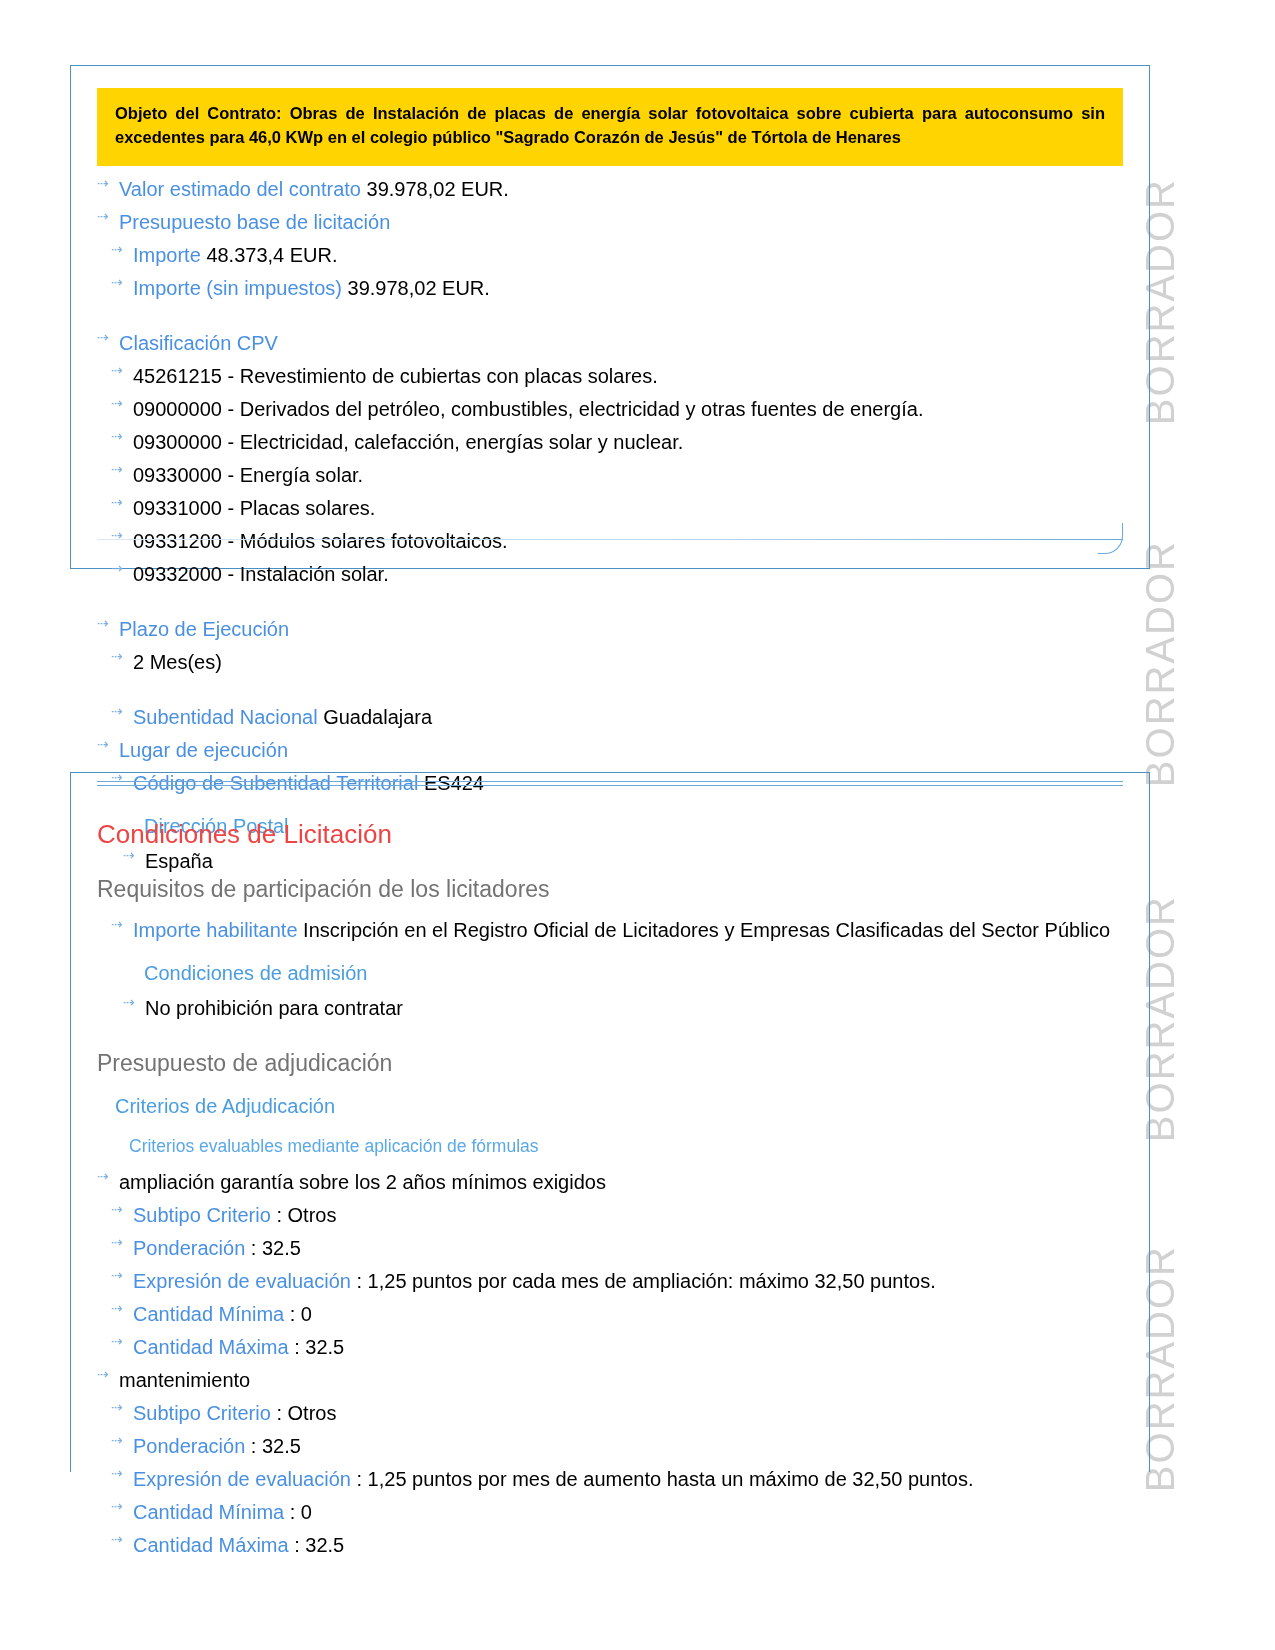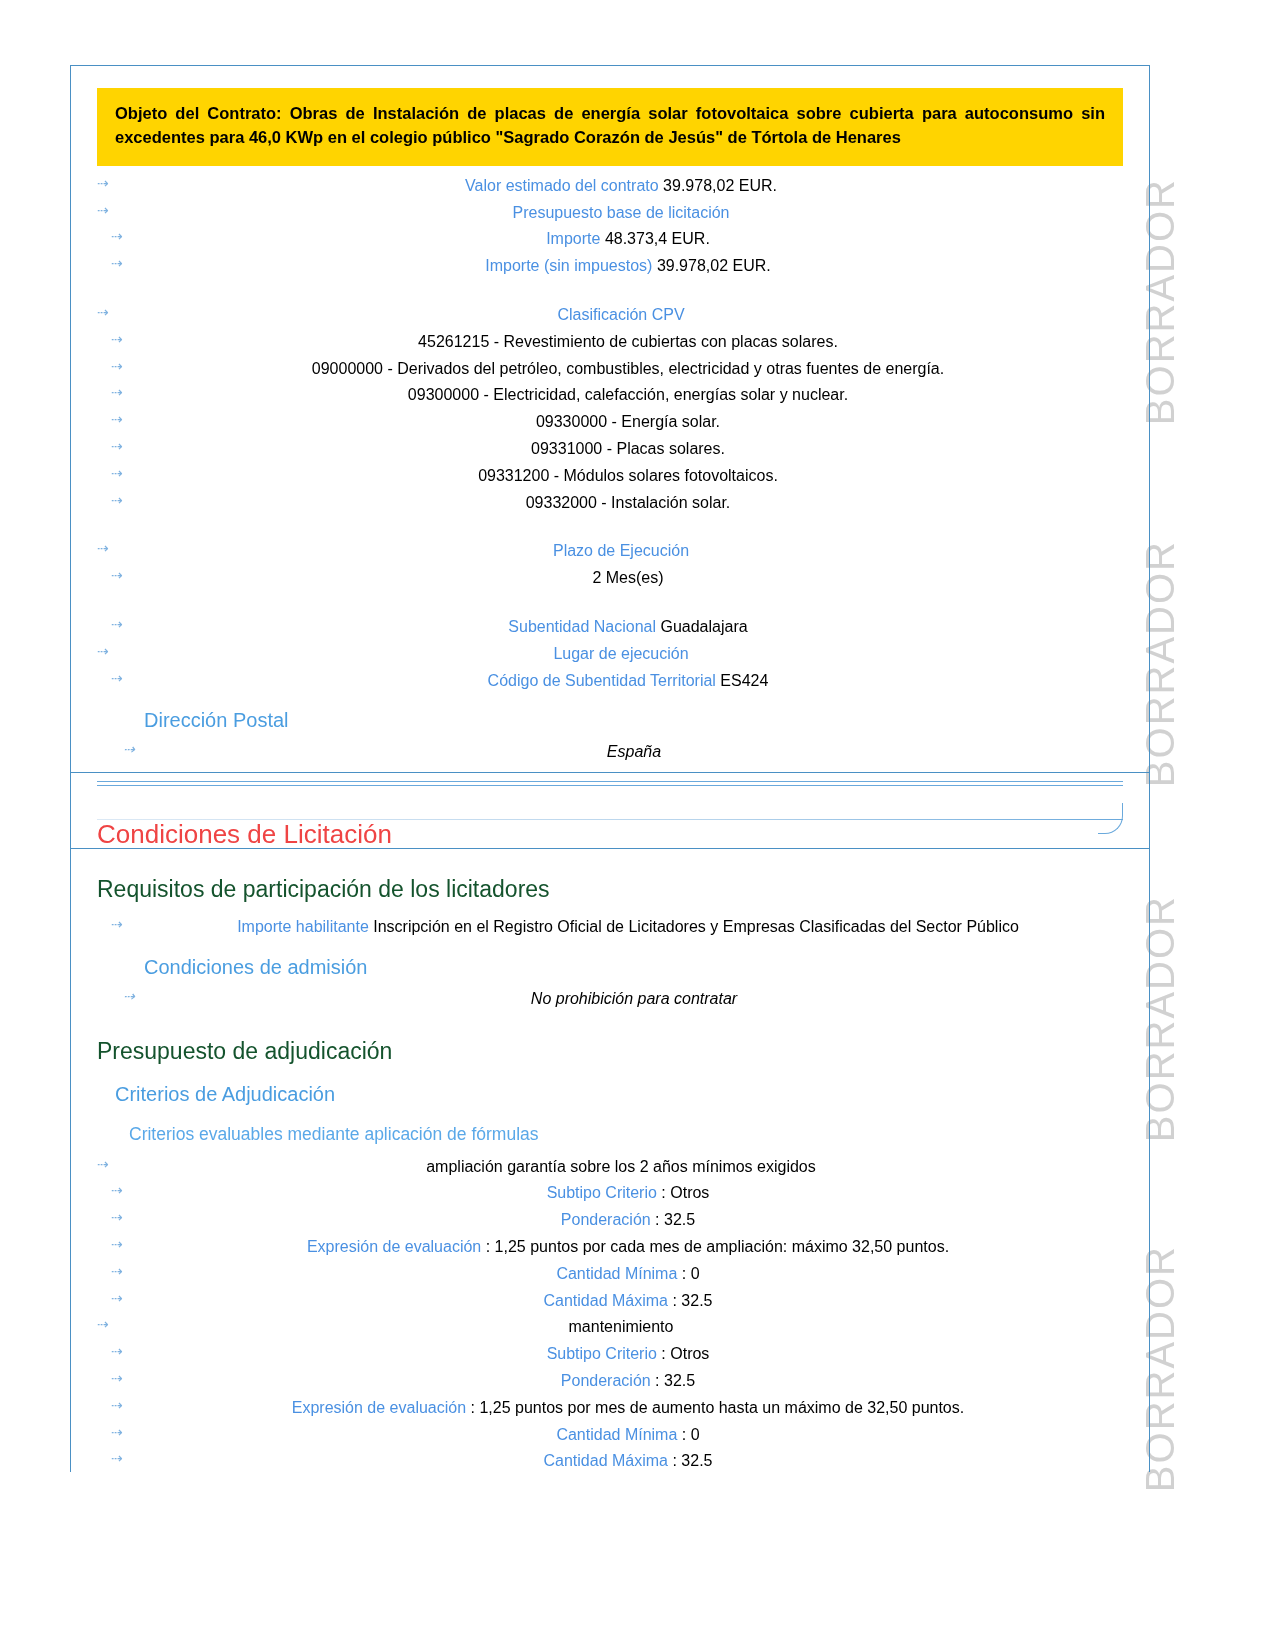--- a/index.html
+++ b/index.html
@@ -48,21 +48,21 @@
     position: absolute;
     left: 70px;
     width: 1080px;
     box-sizing: border-box;
     border: 1px solid #4a90c4;
     background: transparent;
     z-index: 2;
   }
   .panel-top {
     top: 65px;
-    height: 784px;
+    height: 504px;
     padding: 22px 26px 0 26px;
   }
   .panel-bottom {
     top: 772px;
     height: 700px;
     padding: 26px 26px 0 26px;
     border-bottom: none;
   }
 
   
@@ -73,38 +73,37 @@
     font-size: 16.5px;
     line-height: 1.45;
     color: #000000;
     text-align: justify;
     margin: 0 0 8px 0;
   }
 
   
   .row {
     position: relative;
-    font-size: 16px;
+    font-size: 20px;
     line-height: 1.55;
     color: #000000;
     padding-left: 22px;
     margin: 2px 0;
     white-space: nowrap;
-    text-align: center;
   }
   .row::before {
     content: "⇢";
     position: absolute;
     left: 0;
     top: -1px;
     color: #7fb2e0;
     font-size: 14px;
   }
   .lvl1 { margin-left: 14px; }
-  .lvl4 { margin-left: 26px; font-style: italic; }
+  .lvl4 { margin-left: 26px; }
 
   .lbl {
     color: #4a90e2;
   }
   .val {
     color: #000000;
   }
   .gap-md { height: 20px; }
 
   
@@ -114,21 +113,21 @@
     margin: 16px 0 8px 47px;
     font-weight: normal;
   }
   .h-main {
     color: #ef4444;
     font-size: 26px;
     margin: 20px 0 10px 0;
     font-weight: normal;
   }
   .h-sec {
-    color: #14532d;
+    color: #737373;
     font-size: 23px;
     margin: 26px 0 12px 0;
     font-weight: normal;
   }
   .h-l3 {
     color: #4a9de0;
     font-size: 20px;
     margin: 18px 0 8px 18px;
     font-weight: normal;
   }

